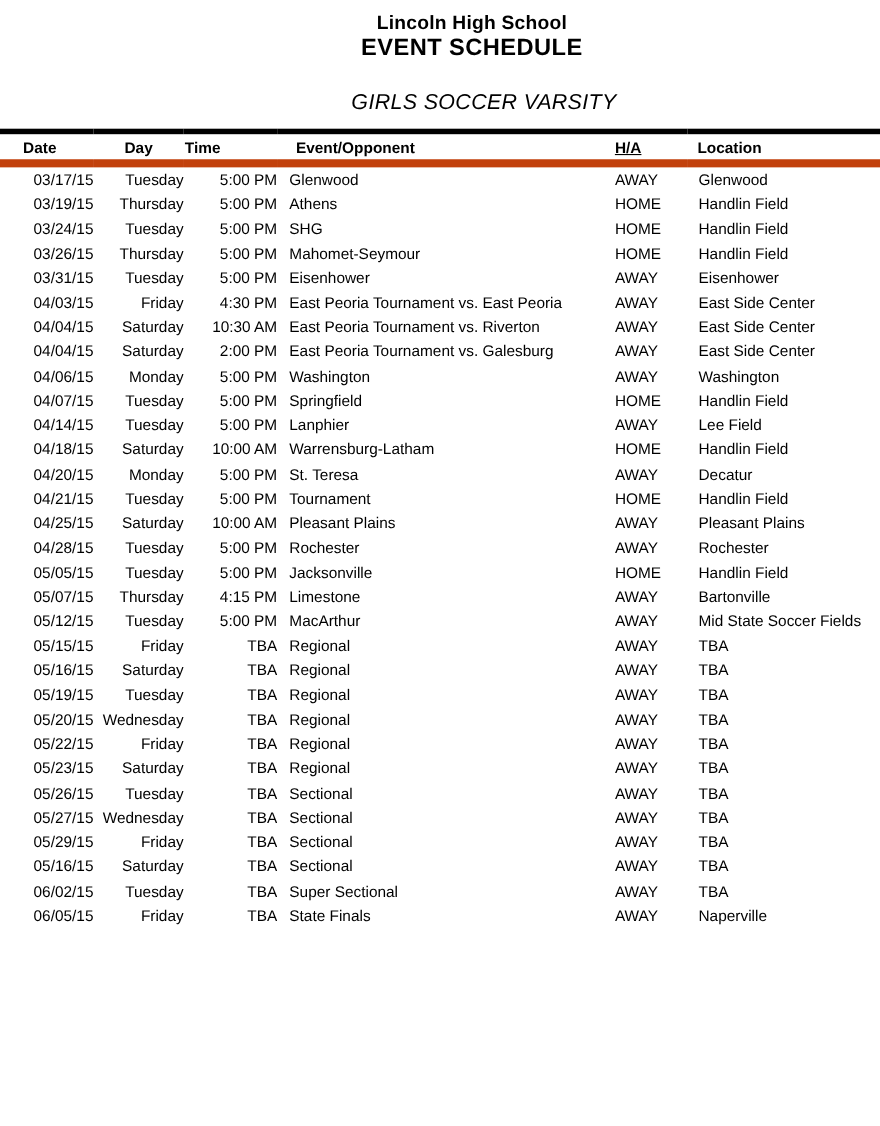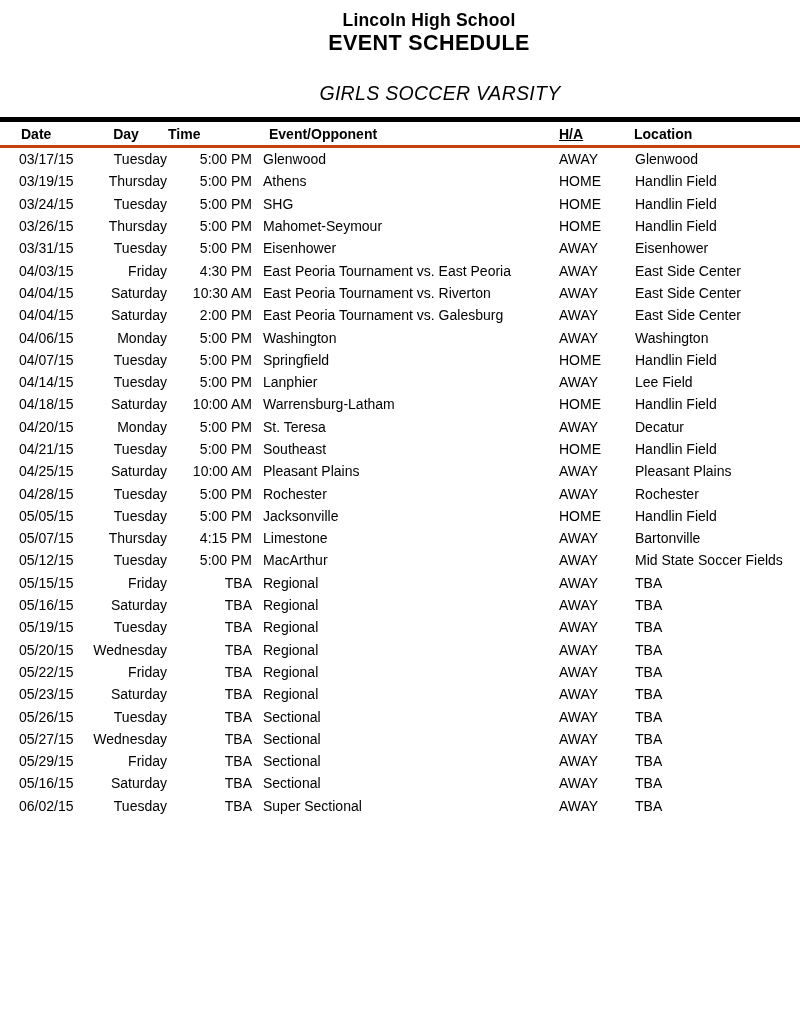--- a/index.html
+++ b/index.html
@@ -40,21 +40,21 @@
     letter-spacing: 0.3px;
   }
   table.schedule {
     width: 800px;
     border-collapse: collapse;
     table-layout: fixed;
     margin-top: 13px;
   }
   thead tr {
     border-top: 5px solid #000000;
-    border-bottom: 3px solid #c2410c;
+    border-bottom: 7px solid #c2410c;
     margin-left: 24px;
   }
   th {
     font-size: 14px;
     font-weight: bold;
     height: 23px;
     padding: 0;
     white-space: nowrap;
     vertical-align: middle;
   }
@@ -67,21 +67,21 @@
     overflow: hidden;
     vertical-align: middle;
   }
   th.c-date  { text-align: left;   padding-left: 21px; }
   th.c-day   { text-align: center; }
   th.c-time  { text-align: left;   padding-left: 1px; }
   th.c-event { text-align: left;   padding-left: 17px; }
   th.c-ha    { text-align: left;   padding-left: 19px; text-decoration: underline; }
   th.c-loc   { text-align: left;   padding-left: 9px; }
 
-  td.c-date  { text-align: left;   padding-left: 19px; }
+  td.c-date  { text-align: right;   padding-left: 19px; }
   td.c-day   { text-align: right;   padding-left: 8px; }
   td.c-time  { text-align: right; }
   td.c-event { text-align: left;   padding-left: 11px; }
   td.c-ha    { text-align: left;   padding-left: 19px; }
   td.c-loc   { text-align: left;   padding-left: 10px; }
 </style>
 </head>
 <body>
 
 <div class="titles">
@@ -211,21 +211,21 @@
         <td class="c-day">Monday</td>
         <td class="c-time">5:00 PM</td>
         <td class="c-event">St. Teresa</td>
         <td class="c-ha">AWAY</td>
         <td class="c-loc">Decatur</td>
       </tr>
       <tr>
         <td class="c-date">04/21/15</td>
         <td class="c-day">Tuesday</td>
         <td class="c-time">5:00 PM</td>
-        <td class="c-event">Southeast</td>
+        <td class="c-event">Tournament</td>
         <td class="c-ha">HOME</td>
         <td class="c-loc">Handlin Field</td>
       </tr>
       <tr>
         <td class="c-date">04/25/15</td>
         <td class="c-day">Saturday</td>
         <td class="c-time">10:00 AM</td>
         <td class="c-event">Pleasant Plains</td>
         <td class="c-ha">AWAY</td>
         <td class="c-loc">Pleasant Plains</td>
@@ -343,14 +343,22 @@
         <td class="c-loc">TBA</td>
       </tr>
       <tr>
         <td class="c-date">06/02/15</td>
         <td class="c-day">Tuesday</td>
         <td class="c-time">TBA</td>
         <td class="c-event">Super Sectional</td>
         <td class="c-ha">AWAY</td>
         <td class="c-loc">TBA</td>
       </tr>
+      <tr>
+        <td class="c-date">06/05/15</td>
+        <td class="c-day">Friday</td>
+        <td class="c-time">TBA</td>
+        <td class="c-event">State Finals</td>
+        <td class="c-ha">AWAY</td>
+        <td class="c-loc">Naperville</td>
+      </tr>
     </tbody>
 </table>
 
 </body></html>

